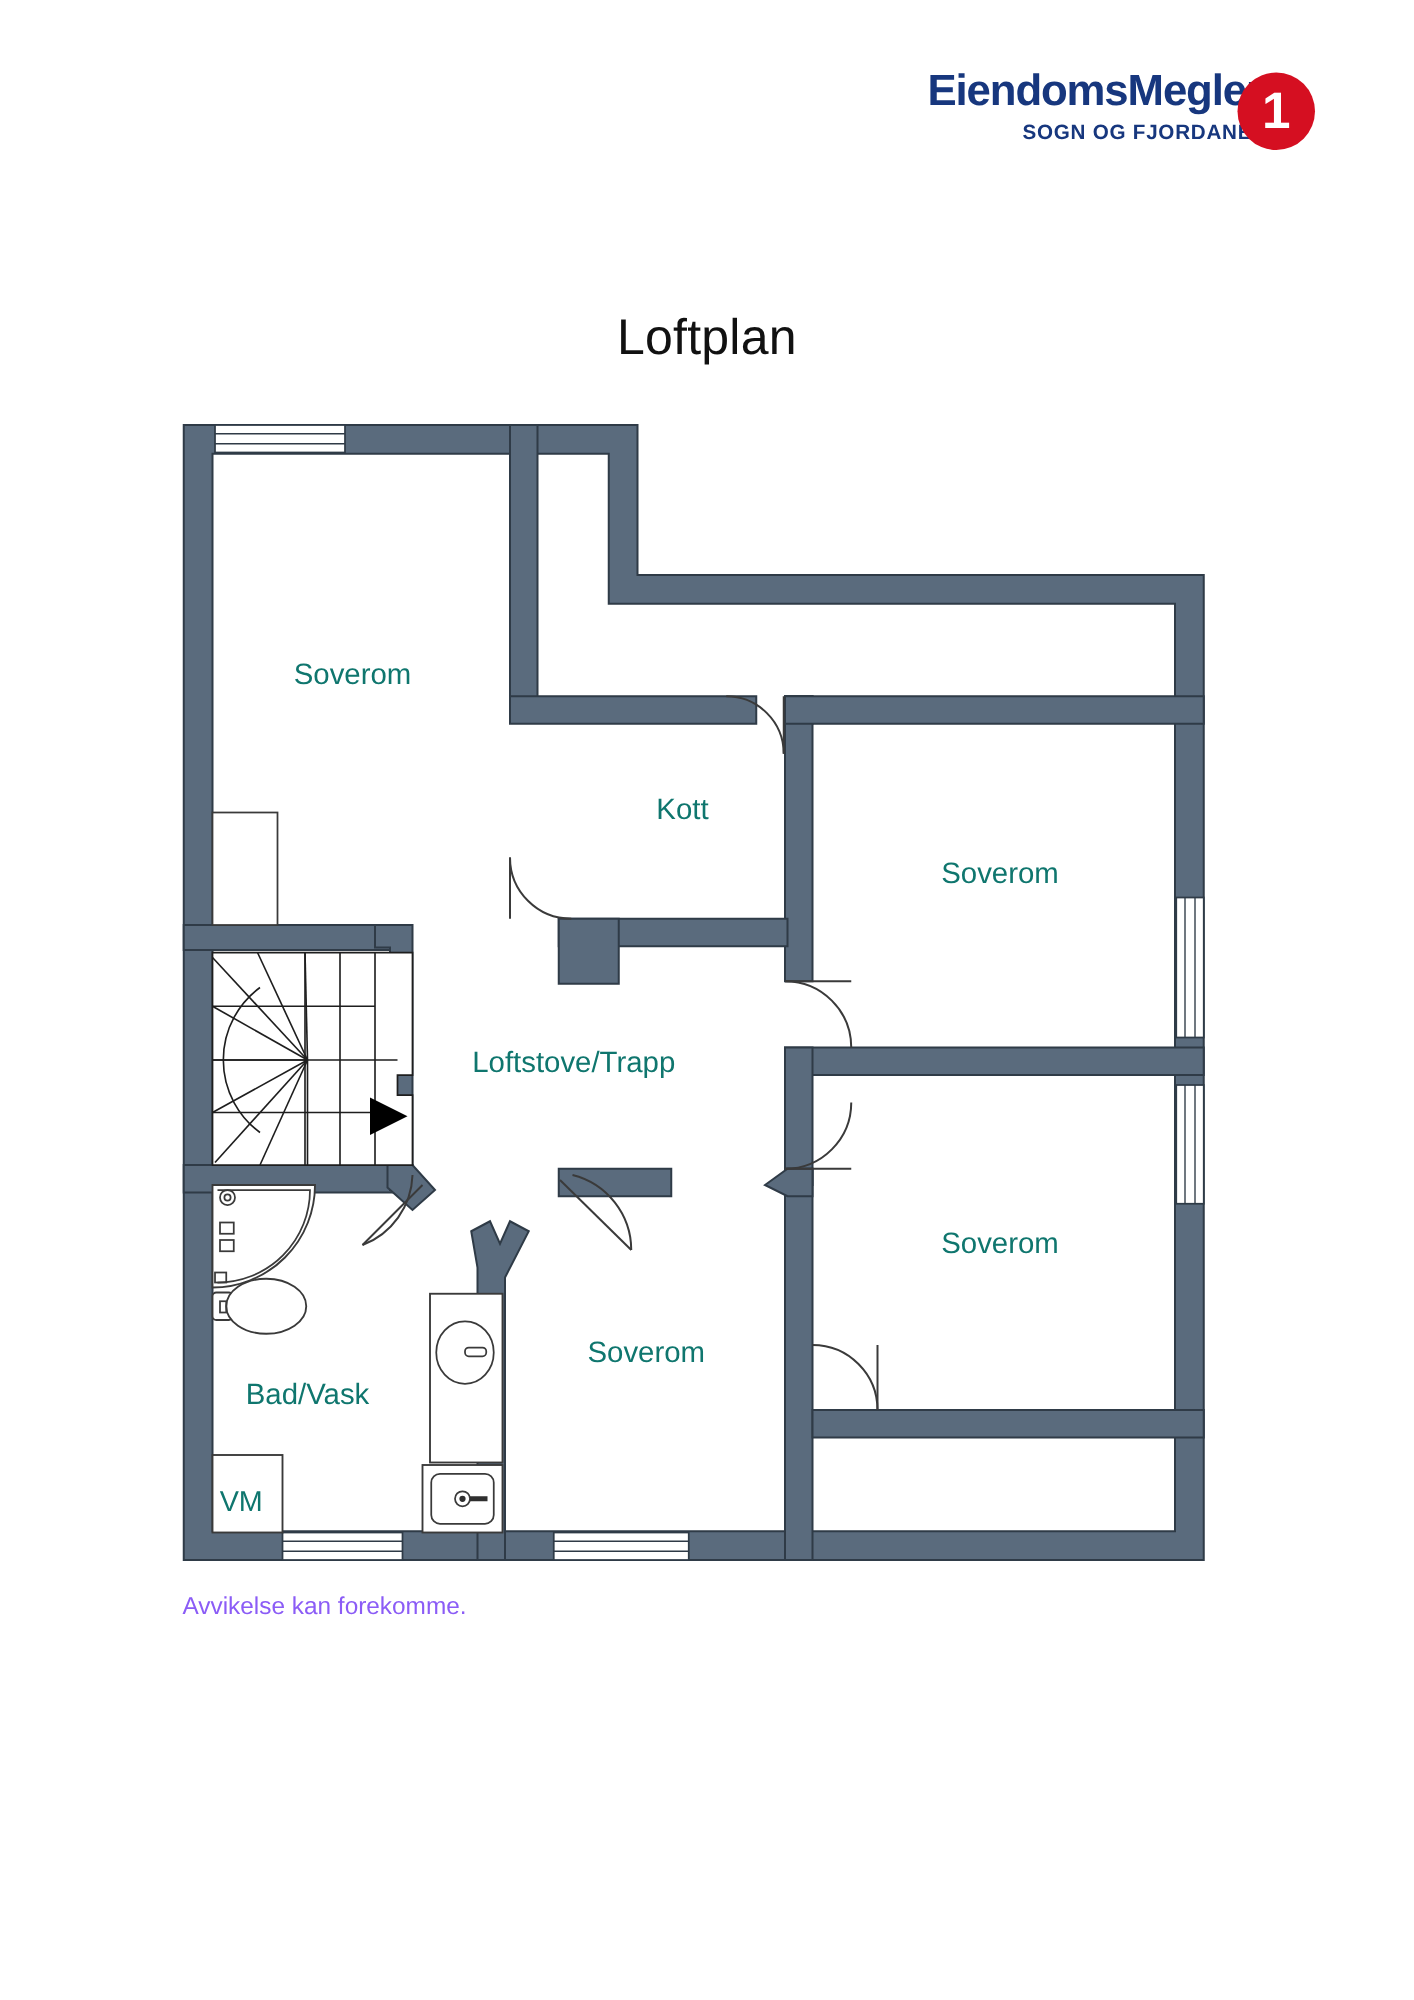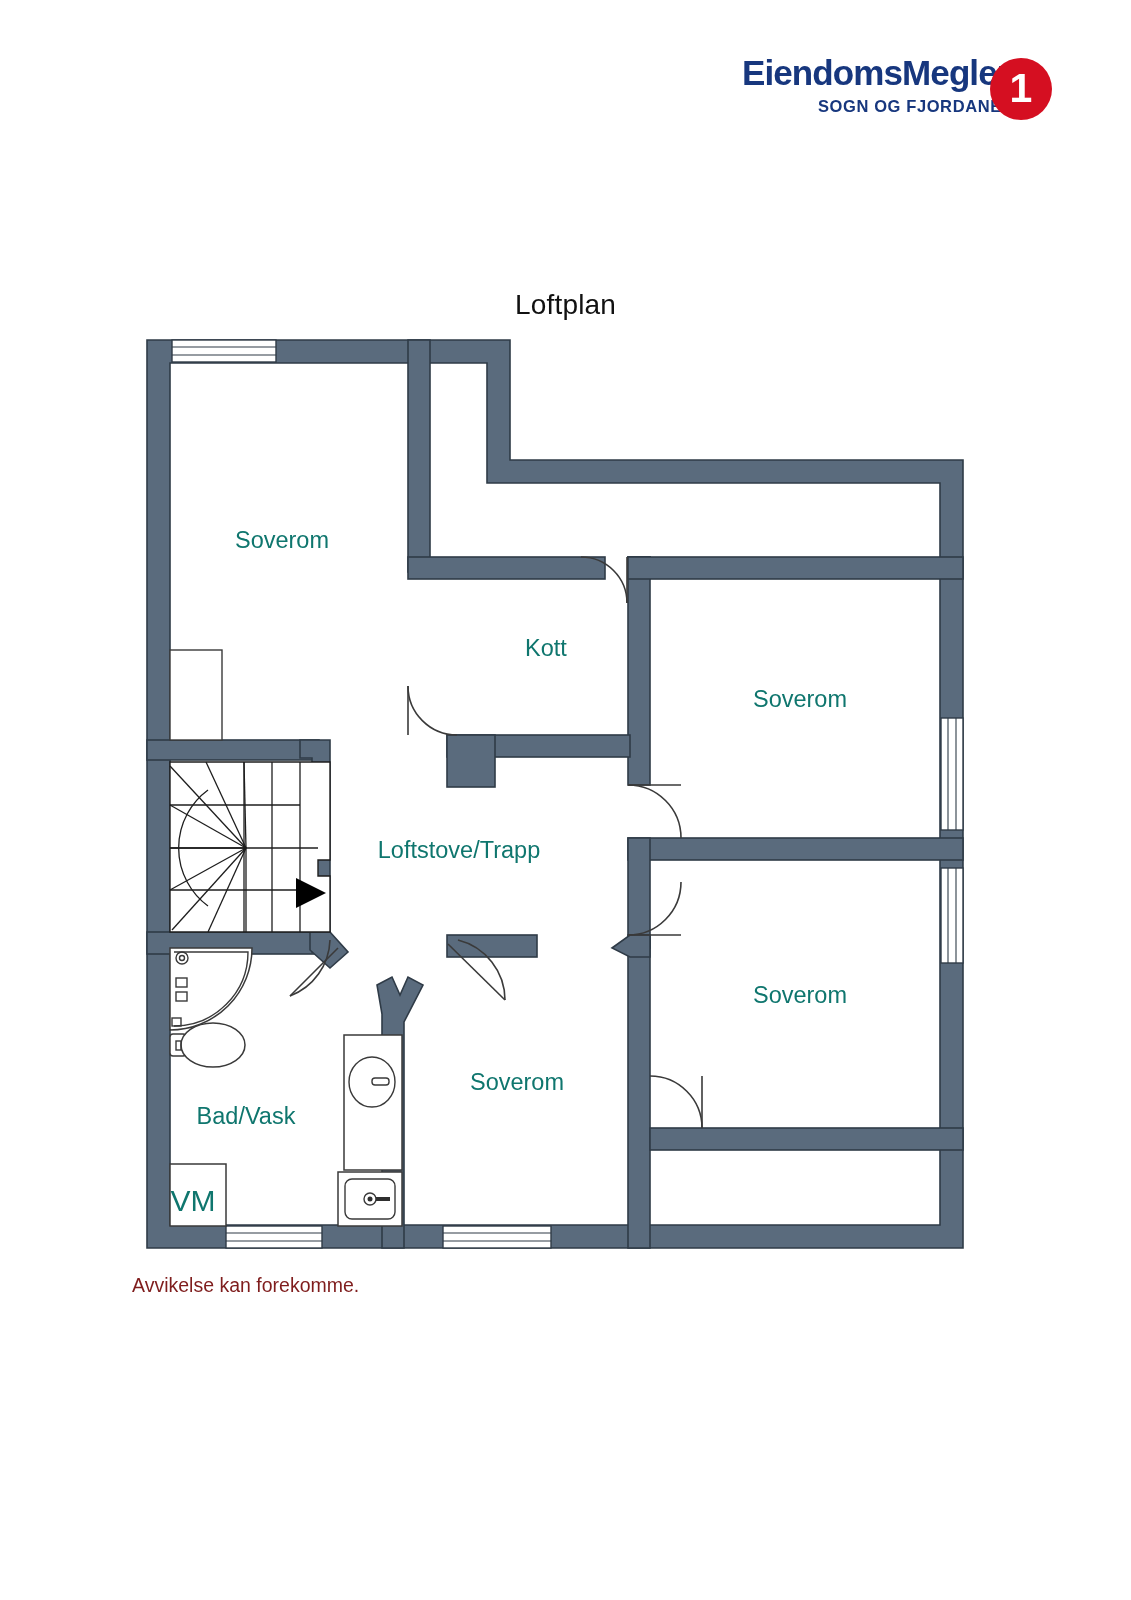--- a/index.html
+++ b/index.html
@@ -69,24 +69,23 @@
     font-size: 41px;
   }
 
   
   #plan-title {
     position: absolute;
     left: 0;
     top: 248px;
     width: 1131px;
     text-align: center;
-    font-size: 28px;
+    font-size: 40px;
     color: #111111;
     letter-spacing: 0.2px;
-    margin-top: 41px;
   }
 
   
   #plan-canvas {
     position: absolute;
     left: 0;
     top: 0;
     width: 1131px;
     height: 1600px;
   }
@@ -97,31 +96,31 @@
   
   .room-label {
     position: absolute;
     font-family: "Liberation Sans", sans-serif;
     font-size: 23.5px;
     color: #0f766e;
     white-space: nowrap;
     transform: translate(-50%, -50%);
   }
   .room-label.small {
-    font-size: 30px;
+    font-size: 23px;
   }
 
   
   #footer-note {
     position: absolute;
-    left: 132px;
+    left: 146px;
     top: 1274px;
     font-family: "Liberation Sans", sans-serif;
     font-size: 19.5px;
-    color: #7f1d1d;
+    color: #8b5cf6;
     white-space: nowrap;
   }
 </style>
 </head>
 <body>
 
 <div id="logo-block">
   <div id="logo-wordmark">EiendomsMegler</div>
   <div id="logo-subtitle">SOGN OG FJORDANE</div>
   <div id="logo-badge">

